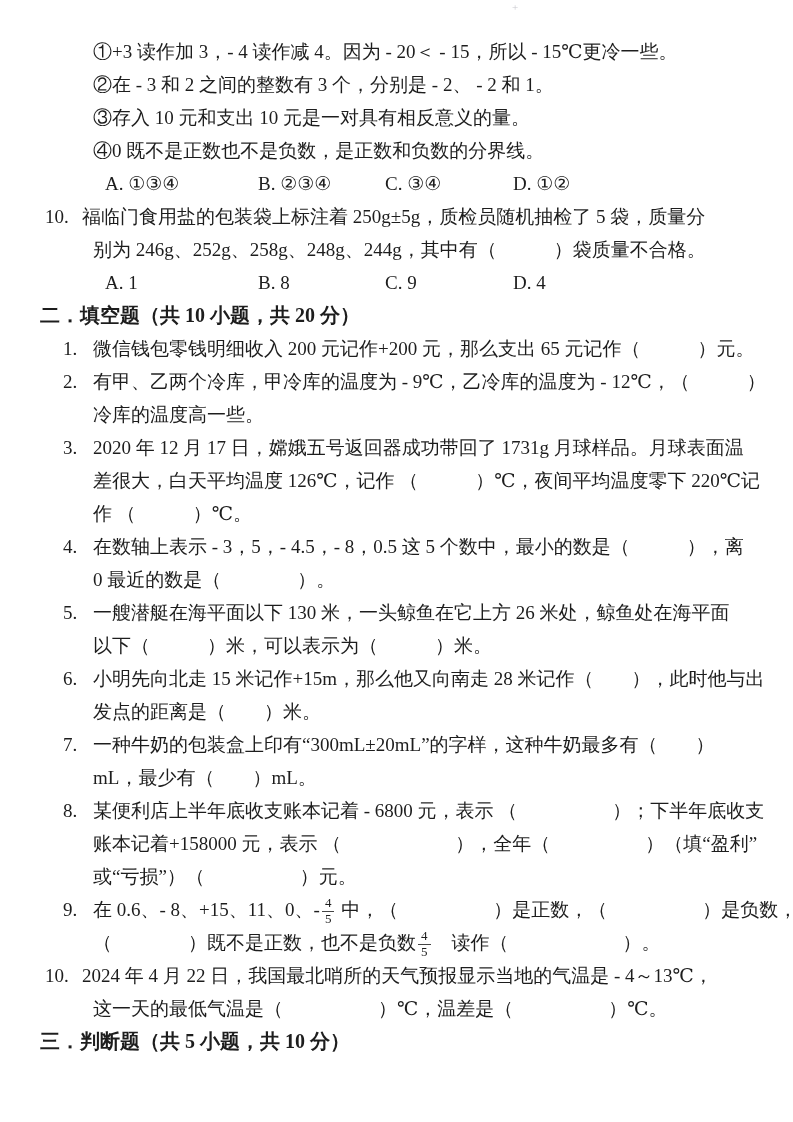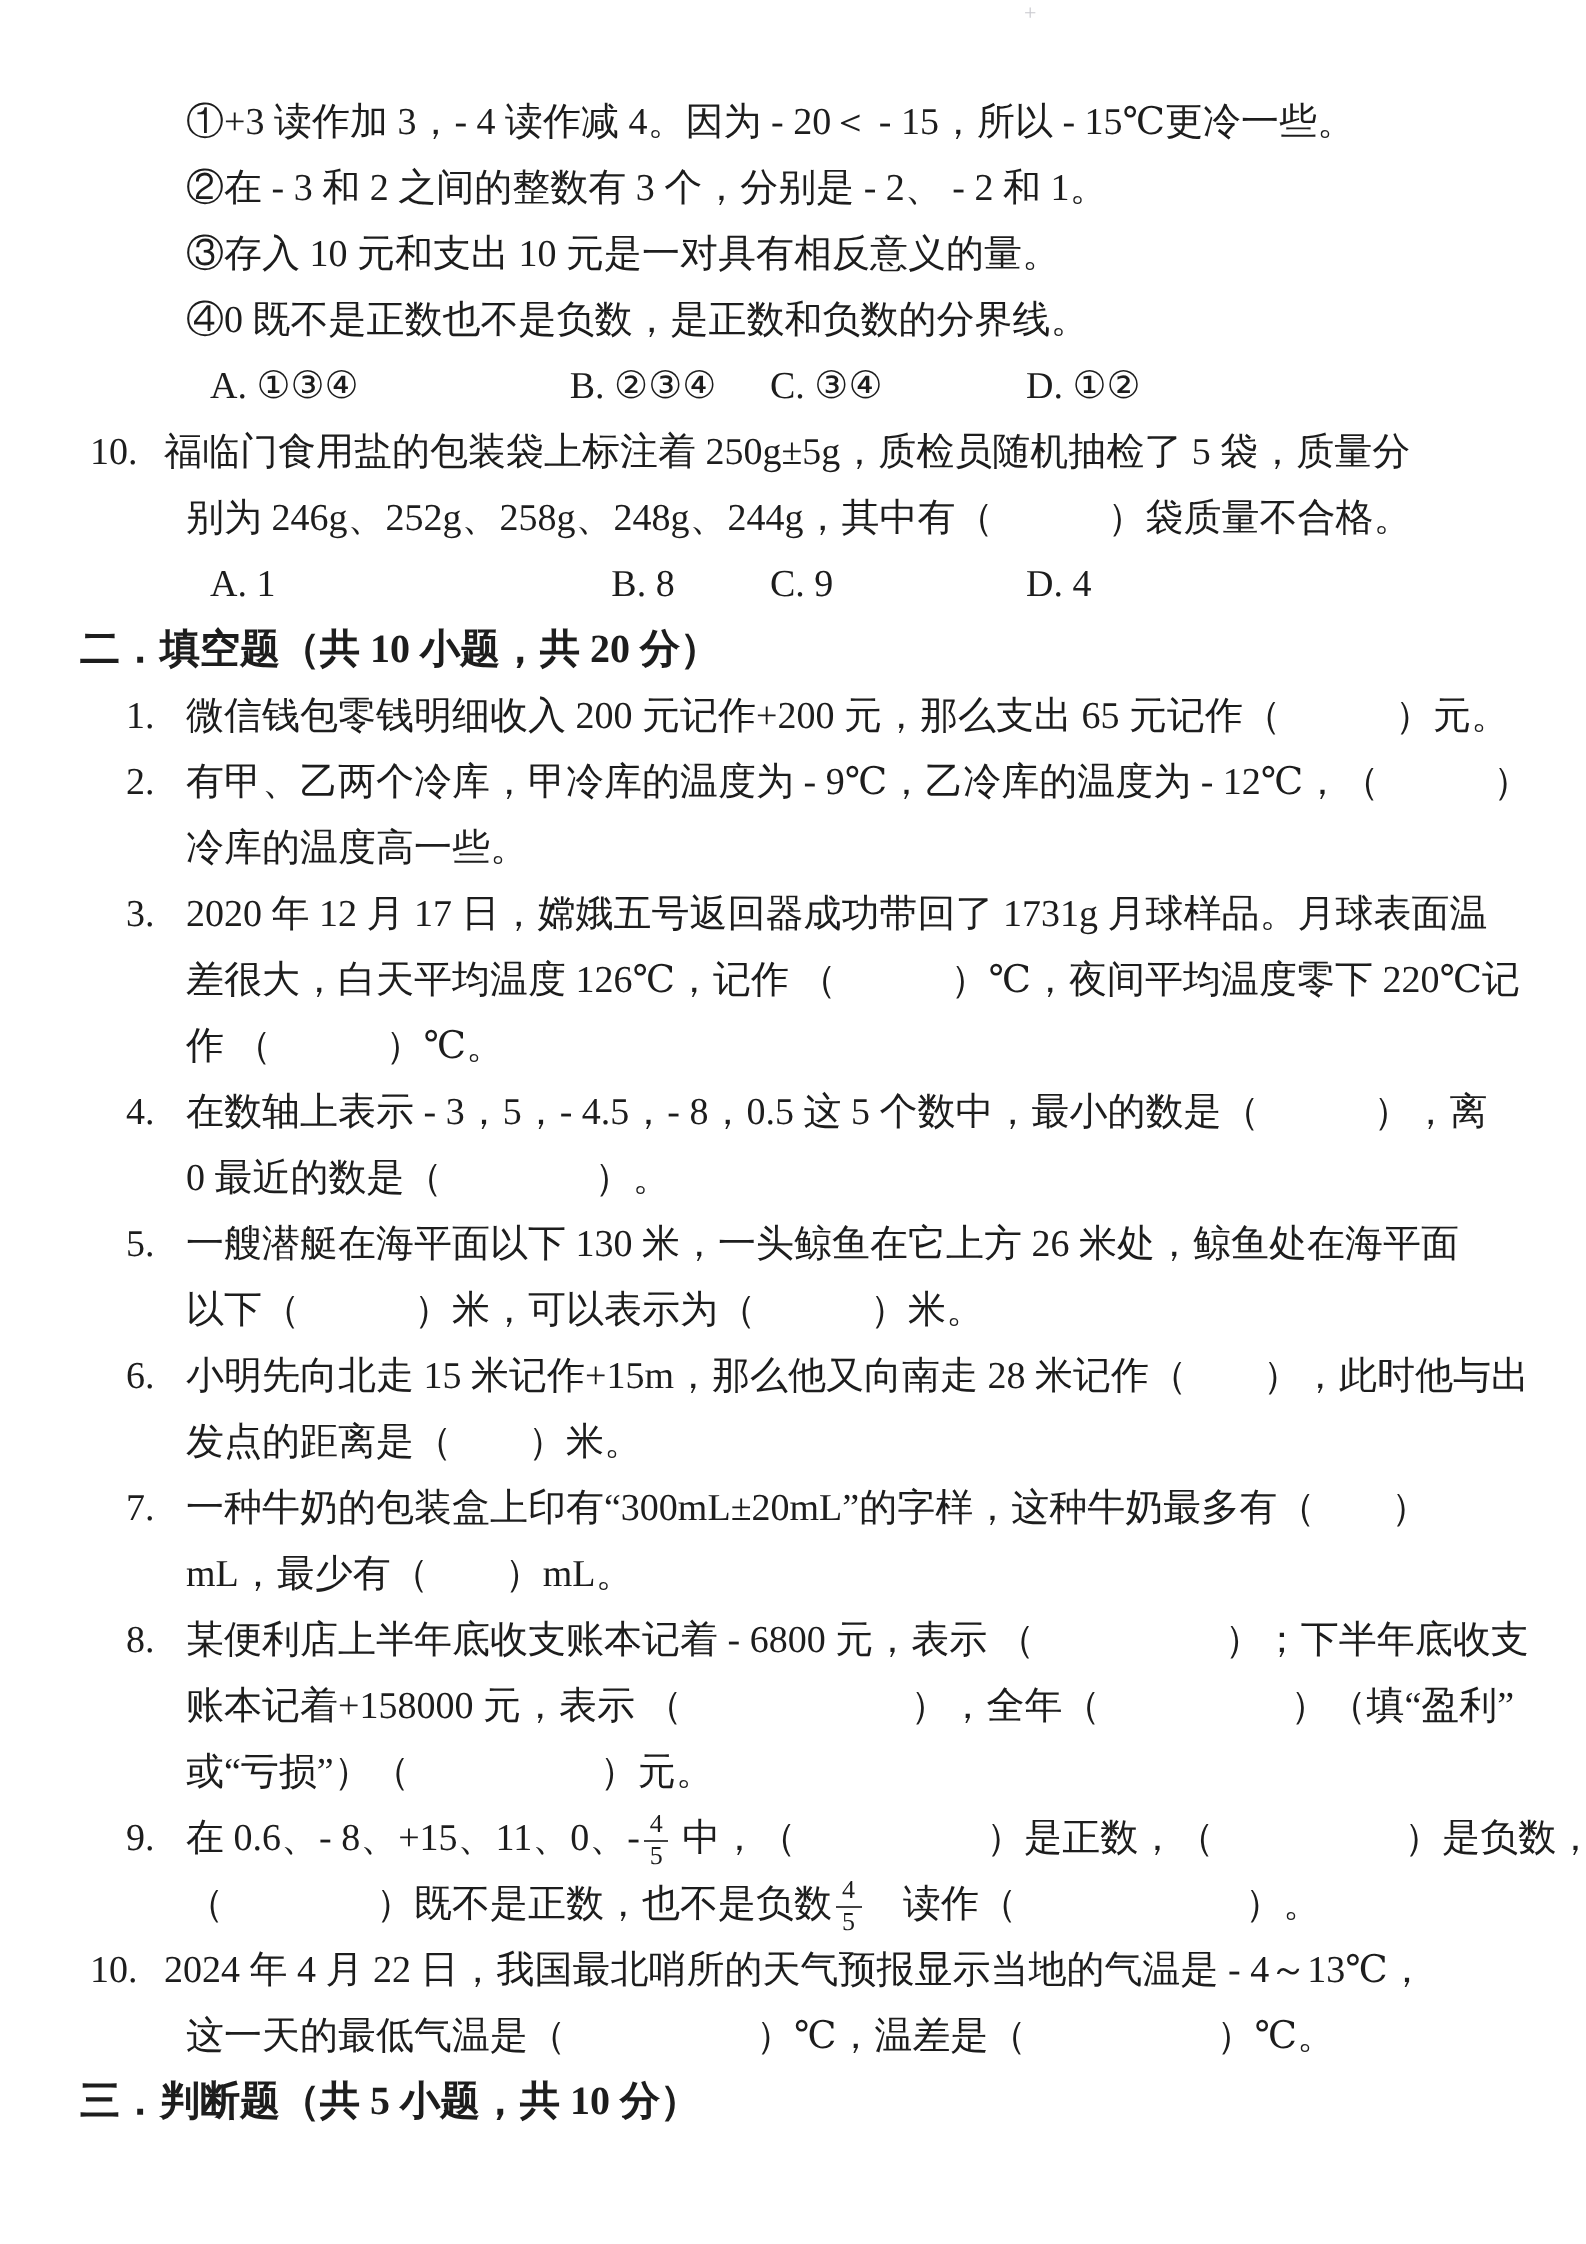--- a/index.html
+++ b/index.html
@@ -6,30 +6,30 @@
   .page {
     position:relative;
     width:793px; height:1122px;
     margin:0 auto;
     background:#ffffff;
     color:#1d1d1d;
     font-family:"Liberation Serif","DejaVu Serif",serif;
     font-size:19px;
     overflow:hidden;
   }
-  .content { padding-top:45px; }
+  .content { padding-top:35px; }
   .line { line-height:33px; white-space:nowrap; margin-left:93px; }
   .qline { margin-left:63px; }
   .qline10 { margin-left:45px; }
   .qnum { display:inline-block; width:30px; }
   .qnum10 { display:inline-block; width:37px; }
   .opts { line-height:33px; white-space:nowrap; margin-left:105px; }
   .opt { display:inline-block; }
   .opt-a { width:153px; }
-  .opt-b { width:127px;text-align:center; }
+  .opt-b { width:127px; }
   .opt-c { width:128px; }
   .sec {
     margin-left:40px;
     line-height:33px;
     font-size:20px;
     font-weight:bold;
     font-family:Liberation Serif, serif;
     white-space:nowrap;
   }
   .frac {

